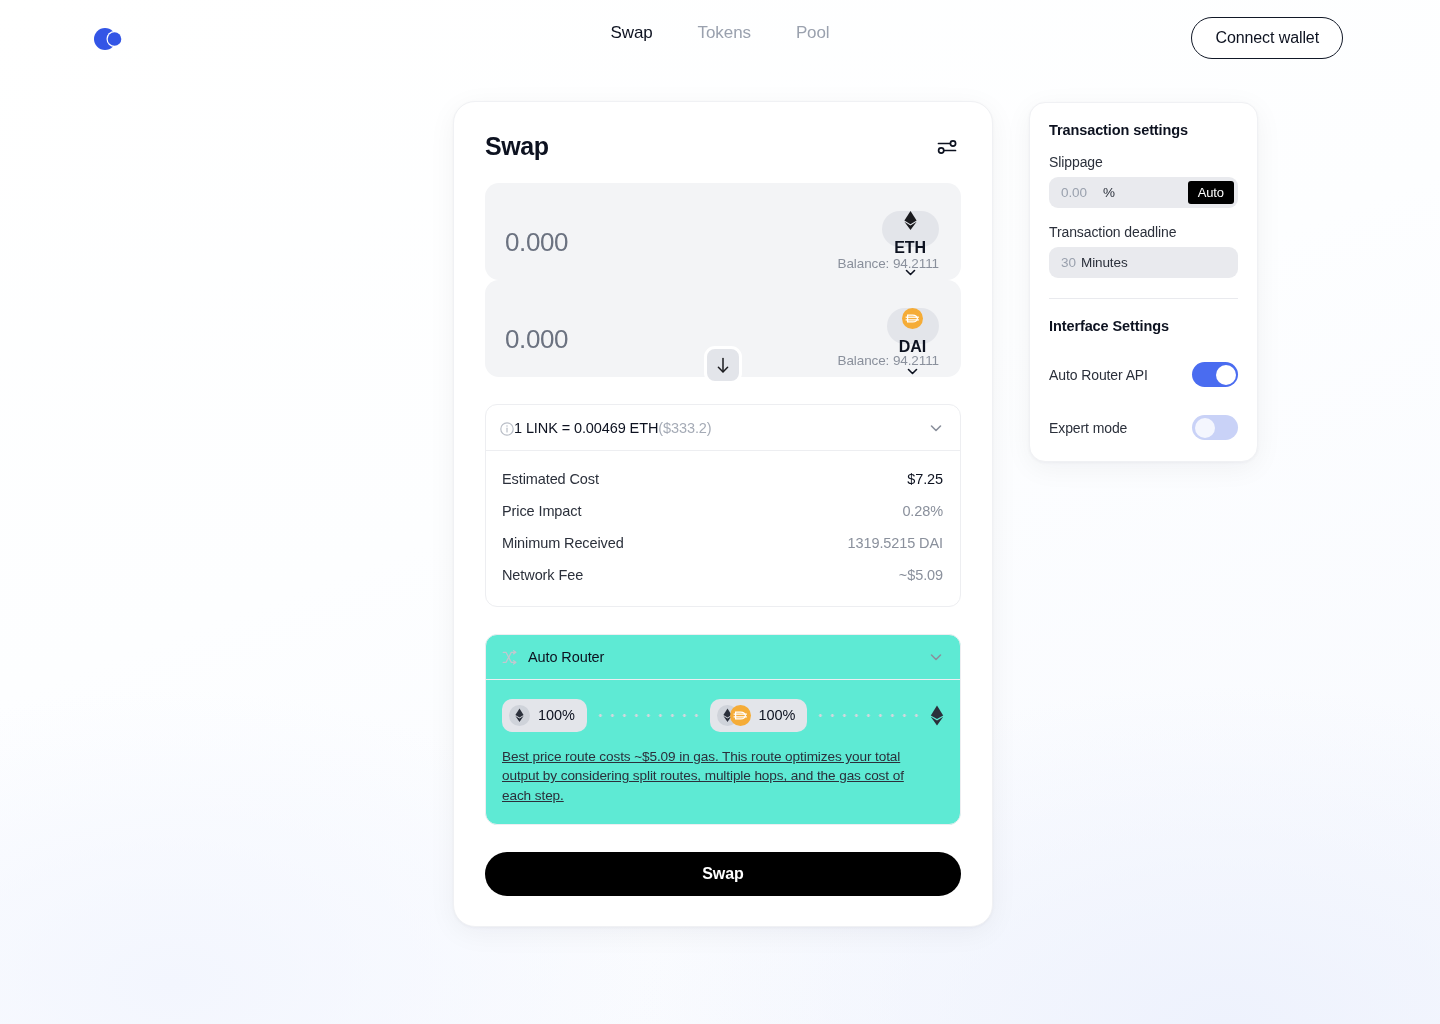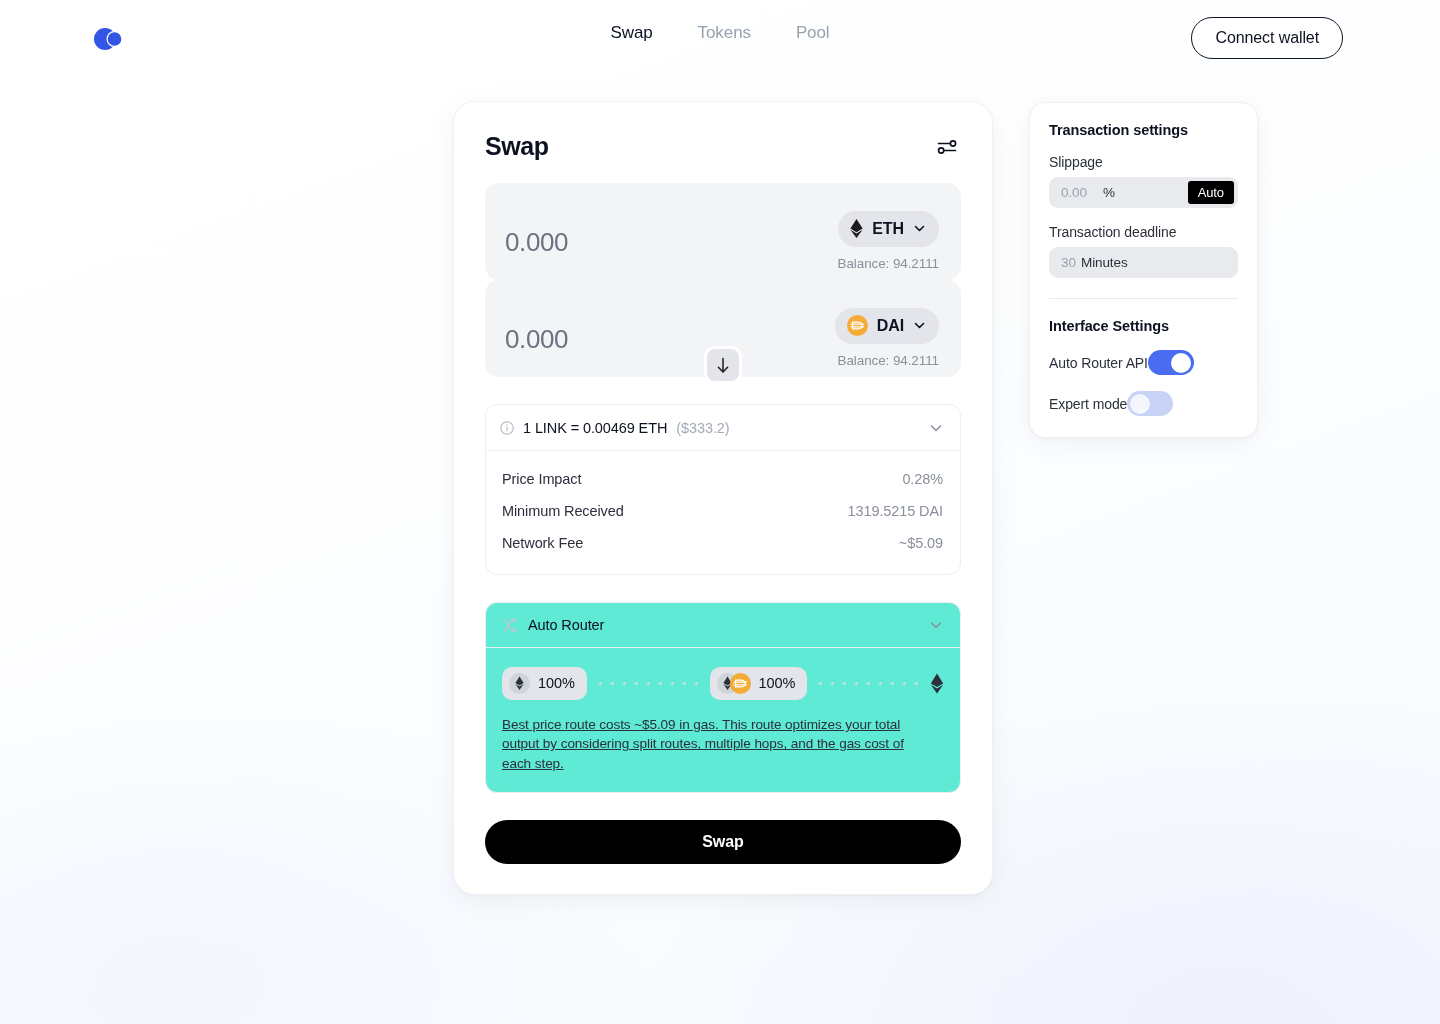--- a/index.html
+++ b/index.html
@@ -147,20 +147,21 @@
     display: flex;
     align-items: center;
     gap: 9px;
     background: #e3e5ea;
     border: none;
     border-radius: 20px;
     height: 36px;
     padding: 0 13px 0 12px;
     cursor: pointer;
     font-family: "Liberation Sans", sans-serif;
+    flex-direction: column;
   }
   .token-symbol {
     font-size: 16px;
     font-weight: 700;
     color: #0d1220;
     letter-spacing: -0.1px;
   }
   .balance {
     margin-top: 9px;
     font-size: 13.5px;
@@ -195,21 +196,21 @@
   }
   .rate-row {
     display: flex;
     align-items: center;
     justify-content: space-between;
     height: 46px;
     padding: 0 16px 0 14px;
     border-bottom: 1px solid #edeef1;
     cursor: pointer;
   }
-  .rate-left { display: flex; align-items: center; gap: 9px; }
+  .rate-left { display: flex; align-items: flex-end; }
   .rate-text {
     font-size: 14.5px;
     color: #0d1220;
     letter-spacing: -0.1px;
     font-weight: 500;
   }
   .rate-usd { color: #a5abb6; font-weight: 400; }
 
   .details {
     padding: 12px 17px 15px 16px;
@@ -385,23 +386,24 @@
     cursor: pointer;
   }
   .divider {
     margin: 20px 0 0 0;
     height: 1px;
     background: #e9eaee;
   }
   .panel-title.second { margin-top: 19px; display: block; }
 
   .toggle-row {
-    margin-top: 16px;
-    display: flex;
-    align-items: center;
+    margin-top: 28px;
+    display: flex;
+    align-items: center;
+    justify-content: space-between;
   }
   .toggle-label {
     font-size: 14px;
     color: #2b303b;
     letter-spacing: -0.1px;
   }
   .toggle {
     width: 46px;
     height: 25px;
     border-radius: 13px;
@@ -531,20 +533,24 @@
       </div>
       <span style="display:flex;">
         <svg width="16" height="16" viewBox="0 0 16 16" fill="none" aria-hidden="true">
           <path d="M3.5 6 L8 10.5 L12.5 6" stroke="#8a909c" stroke-width="1.6" stroke-linecap="round" stroke-linejoin="round"></path>
         </svg>
       </span>
     </div>
 
     <div class="details">
       <div class="detail-row">
+        <span class="detail-label">Estimated Cost</span>
+        <span class="detail-value strong">$7.25</span>
+      </div>
+      <div class="detail-row">
         <span class="detail-label">Price Impact</span>
         <span class="detail-value">0.28%</span>
       </div>
       <div class="detail-row">
         <span class="detail-label">Minimum Received</span>
         <span class="detail-value">1319.5215 DAI</span>
       </div>
       <div class="detail-row">
         <span class="detail-label">Network Fee</span>
         <span class="detail-value">~$5.09</span>

